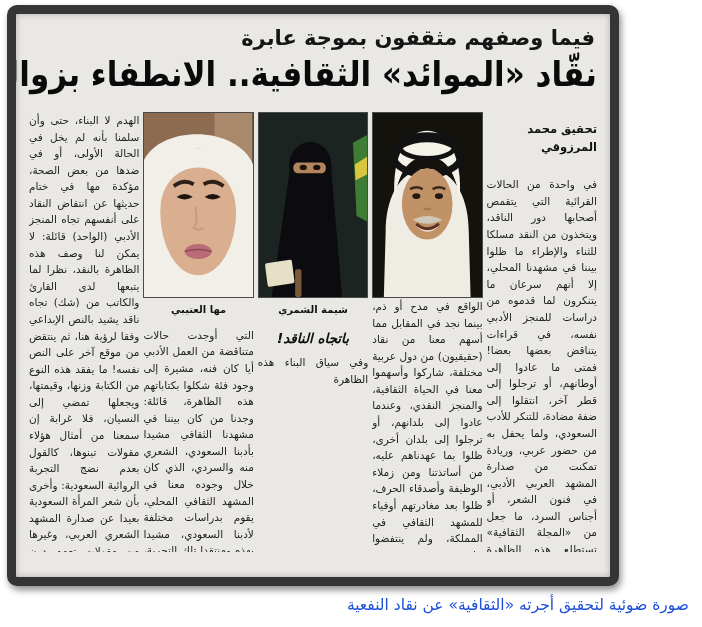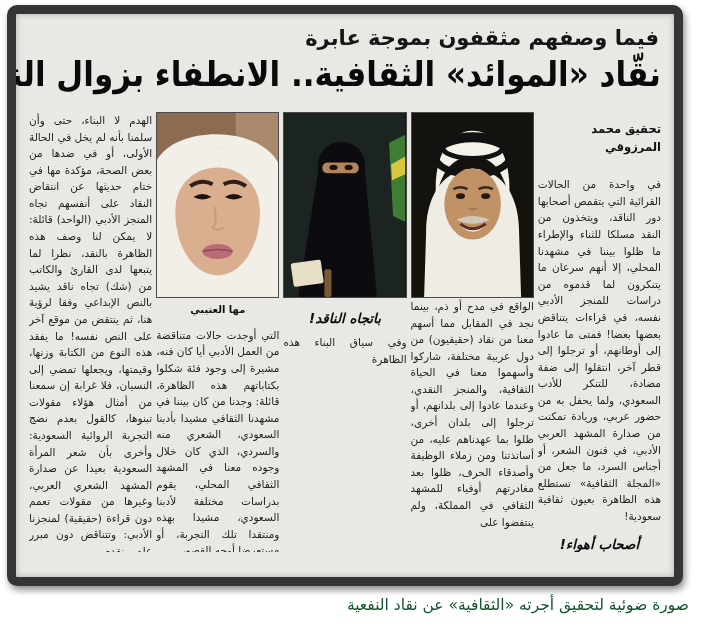--- a/index.html
+++ b/index.html
@@ -1,21 +1,21 @@
 <!DOCTYPE html>
 <html lang="ar"><head>
 <meta charset="utf-8">
 <style>
   html,body{margin:0;padding:0;}
   body{
     width:702px;height:627px;position:relative;background:#ffffff;
     font-family:"DejaVu Sans", sans-serif;overflow:hidden;
   }
   .clip{
-    position:absolute;left:7px;top:5px;width:676px;height:581px;
+    position:absolute;left:7px;top:5px;width:612px;height:581px;
     box-sizing:border-box;background:#e9e8e5;
     border:9px solid #353535;border-radius:10px;
     box-shadow:2px 4px 7px rgba(0,0,0,.45), inset 0 0 6px rgba(0,0,0,.25);
     overflow:hidden;direction:rtl;padding:6px 13px 4px 13px;
   }
   .kicker{
     text-align:right;font-size:21px;font-weight:bold;color:#151515;
     margin:6px 2px 2px 0;letter-spacing:-0.5px;
   }
   .headline{
@@ -44,21 +44,21 @@
   .photo{
     display:block;width:100%;height:186px;border:1px solid #4a4a4a;
     box-sizing:border-box;background:#111;
   }
   .photo-caption{
     text-align:center;font-weight:bold;font-size:10px;color:#111;
     margin:4px 0 9px 0;
   }
   .bottom-caption{
     position:absolute;right:13px;top:596px;direction:rtl;
-    font-size:15.5px;color:#14532d;
+    font-size:15.5px;color:#1d4ed8;
   }
 </style>
 </head>
 <body>
 
 <div class="clip">
 
   <div class="kicker">فيما وصفهم مثقفون بموجة عابرة</div>
 
   <div class="headline">نقّاد «الموائد» الثقافية.. الانطفاء بزوال النفعية!</div>
@@ -100,20 +100,21 @@
         <polygon points="106,52 120,44 120,62 107,68" fill="#d9c63f"></polygon>
         <path d="M34,58 C30,20 84,20 80,58 L92,186 L14,186 Z" fill="#0c0c10"></path>
         <path d="M34,58 C30,20 84,20 80,58 L80,80 L34,80 Z" fill="#0c0c10"></path>
         <rect x="38" y="50" width="36" height="11" rx="5" fill="#b2첼5d"></rect>
         <rect x="38" y="50" width="36" height="11" rx="5" fill="#b2855d"></rect>
         <ellipse cx="49" cy="55" rx="4" ry="2.6" fill="#1c120c"></ellipse>
         <ellipse cx="64" cy="55" rx="4" ry="2.6" fill="#1c120c"></ellipse>
         <rect x="8" y="150" width="30" height="24" rx="2" fill="#e7dfc6" transform="rotate(-8 23 162)"></rect>
         <rect x="40" y="158" width="7" height="28" rx="2" fill="#7a5a36"></rect>
       </svg>
+      <div class="photo-caption">شيمة الشمري</div>
       <div class="subhead">باتجاه الناقد!</div>
       <p>وفي سياق البناء هذه الظاهرة</p>
     </div>
 
     <div class="col">
       <svg class="photo" viewBox="0 0 120 186" preserveAspectRatio="none">
         <rect x="0" y="0" width="120" height="186" fill="#8c6b50"></rect>
         <rect x="78" y="0" width="42" height="90" fill="#a8896b"></rect>
         <path d="M-4,60 C2,8 118,8 124,64 L124,186 L-4,186 Z" fill="#f2efe9"></path>
         <ellipse cx="60" cy="100" rx="42" ry="64" fill="#d9af90"></ellipse>

